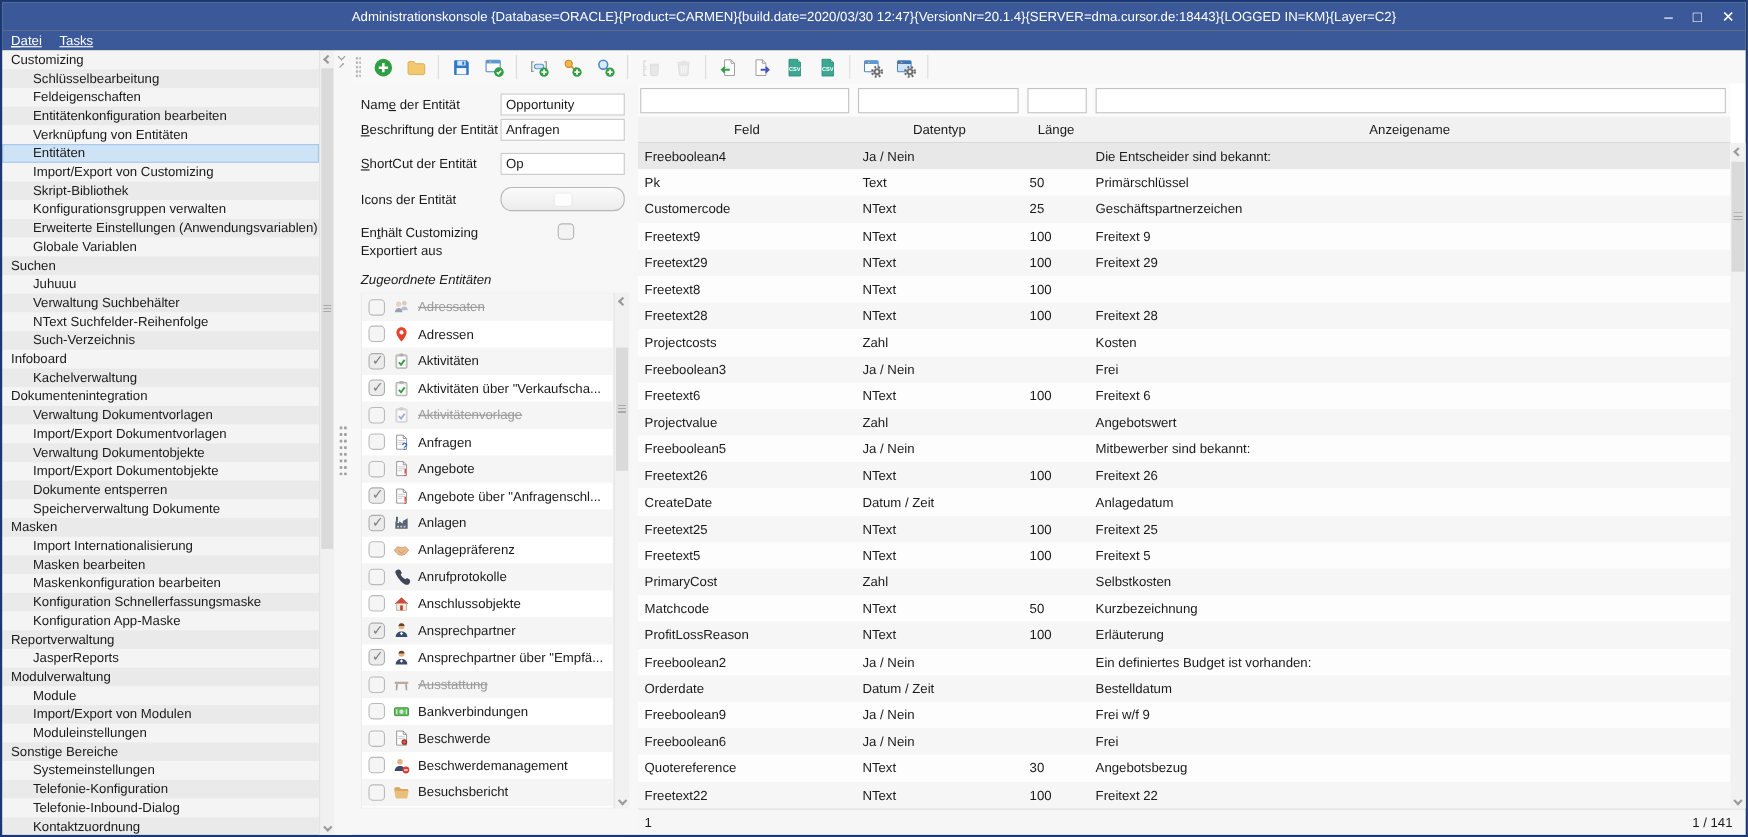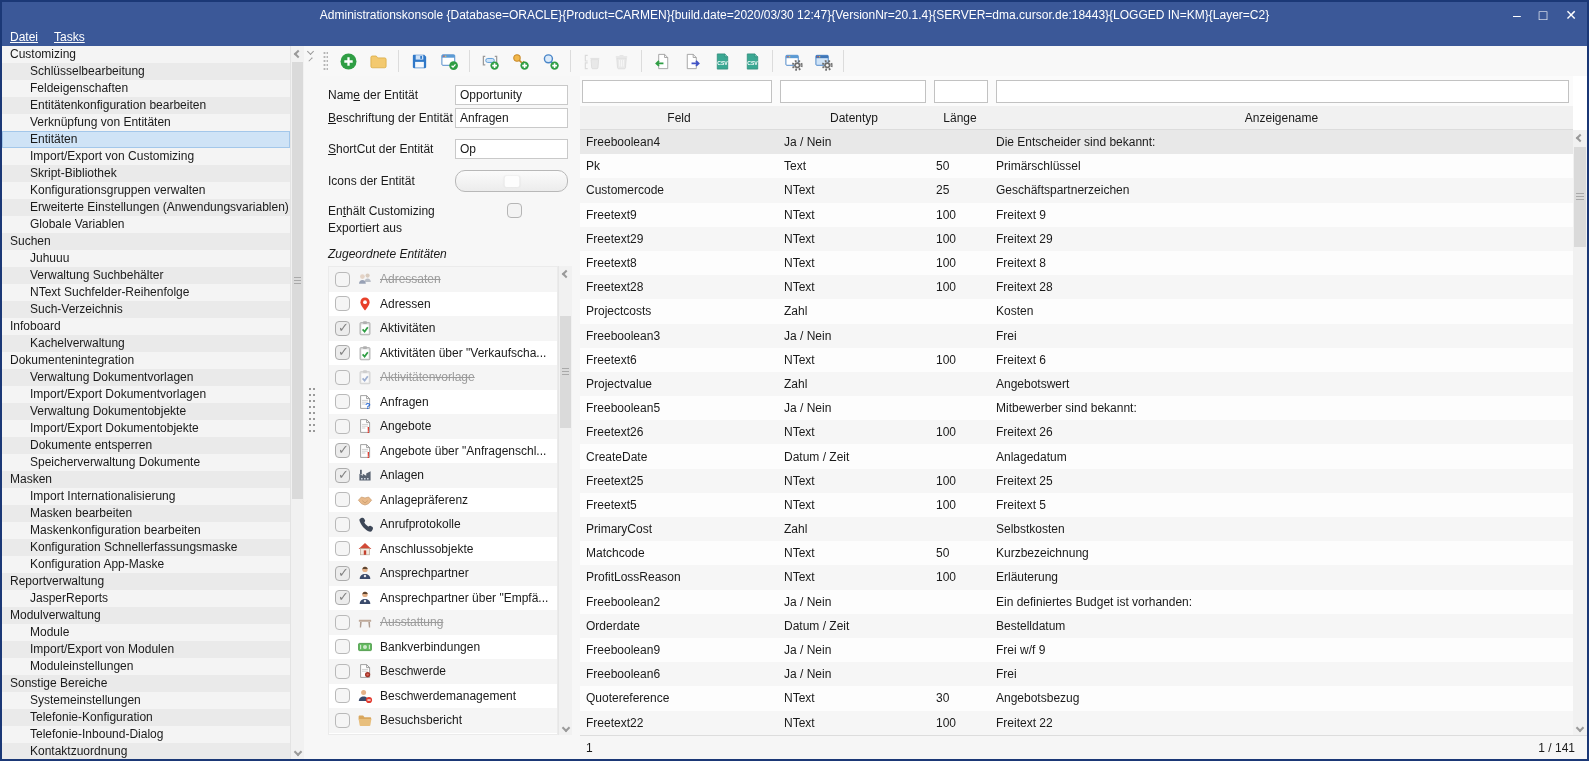--- a/index.html
+++ b/index.html
@@ -789,21 +789,20 @@
                   <div class="trow">
                     <div class="tc c1">Freetext29</div>
                     <div class="tc c2">NText</div>
                     <div class="tc c3">100</div>
                     <div class="tc c4">Freitext 29</div>
                   </div>
                   <div class="trow">
                     <div class="tc c1">Freetext8</div>
                     <div class="tc c2">NText</div>
                     <div class="tc c3">100</div>
-                    <div class="tc c4">Freitext 8</div>
                   </div>
                   <div class="trow">
                     <div class="tc c1">Freetext28</div>
                     <div class="tc c2">NText</div>
                     <div class="tc c3">100</div>
                     <div class="tc c4">Freitext 28</div>
                   </div>
                   <div class="trow">
                     <div class="tc c1">Projectcosts</div>
                     <div class="tc c2">Zahl</div>

